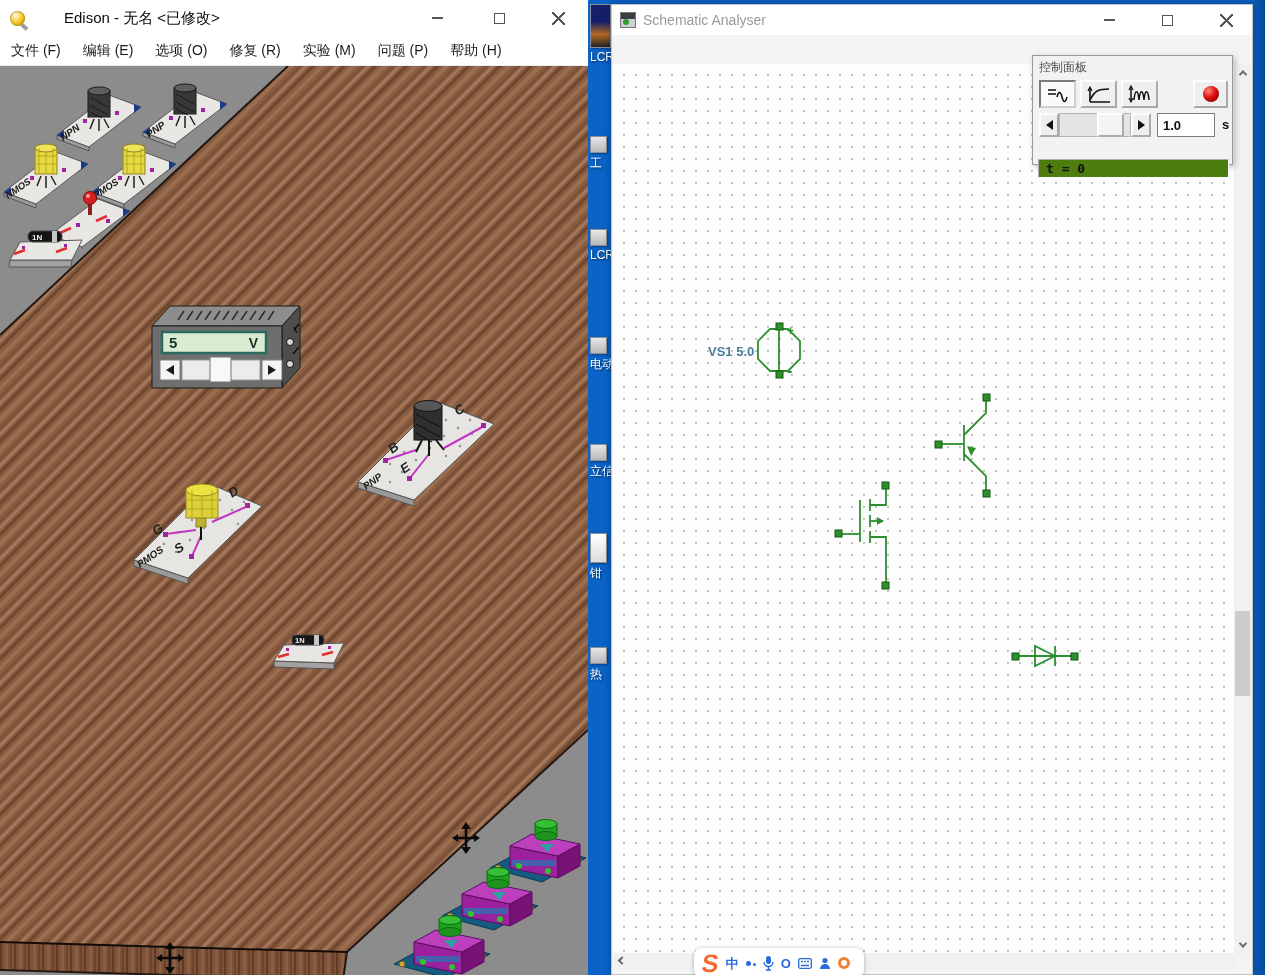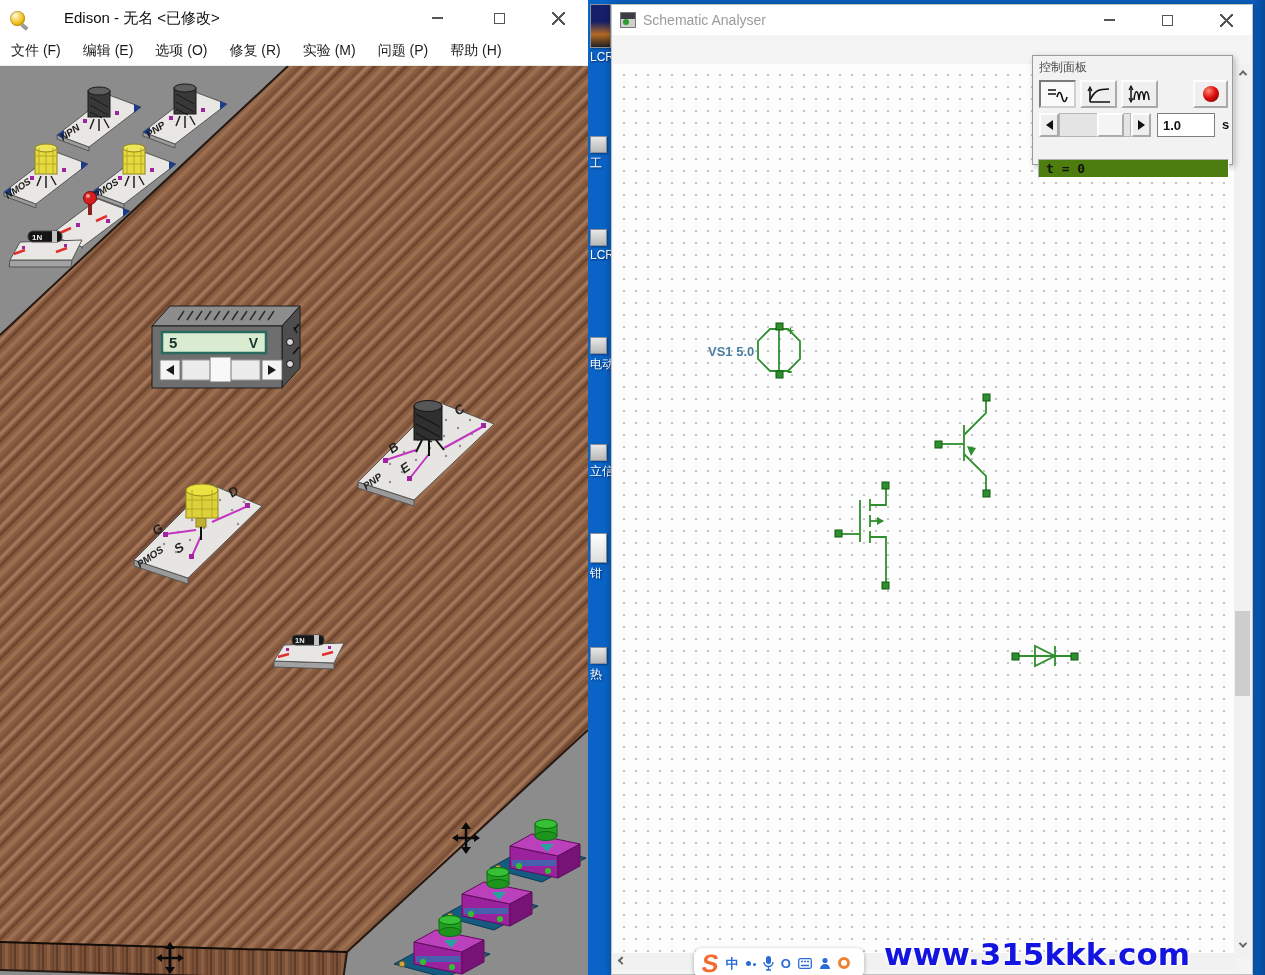--- a/index.html
+++ b/index.html
@@ -603,14 +603,13 @@
       <rect x="0.7" y="0.7" width="12.6" height="9.6" rx="1.5" fill="none" stroke="#2a6bd8" stroke-width="1.3"></rect>
       <path d="M3,3.5 h2 M6,3.5 h2 M9,3.5 h2 M3,7.5 h8" stroke="#2a6bd8" stroke-width="1.3"></path>
     </svg>
     <svg width="12" height="13" viewBox="0 0 12 13">
       <circle cx="6" cy="3.5" r="2.6" fill="#2a6bd8"></circle>
       <path d="M1,12 a5,5 0 0 1 10,0 z" fill="#2a6bd8"></path>
     </svg>
     <span class="ime-wheel"></span>
   </div>
 
-  <div class="watermark">www.315kkk.com</div>
 </div>
 
 </body></html>

